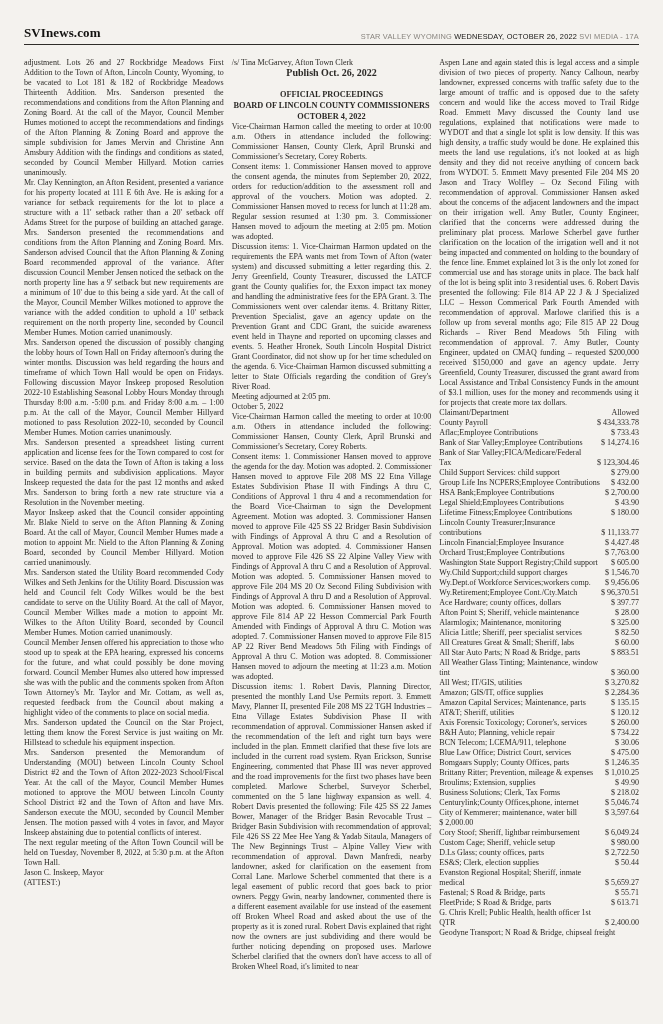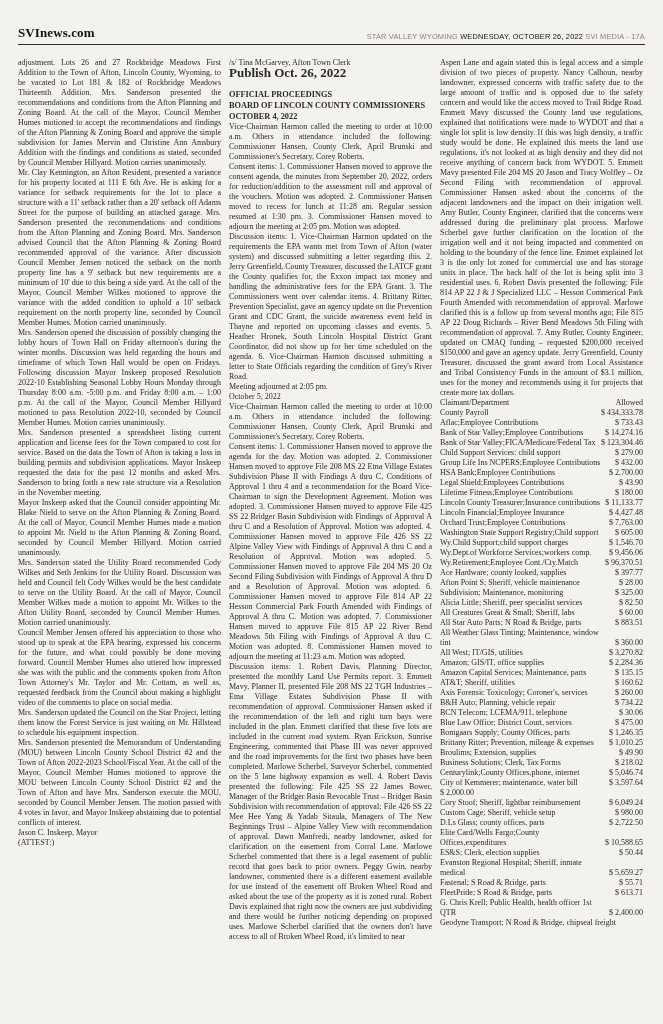--- a/index.html
+++ b/index.html
@@ -1,28 +1,28 @@
 <!DOCTYPE html>
 <html style="--paper: #f4f2ee; --ink: #2c2a27;"><head>
 <meta charset="utf-8">
 <style>
   :root { --paper:#f4f2ee; --ink:#2c2a27; --muted:#87837d; --rule:#2f2d2a; }
   html,body { margin:0; padding:0; }
   body { background:#e8e6e2; font-family:"Liberation Serif","DejaVu Serif",serif; color:var(--ink); }
-  .page { width:663px; height:1024px; background:var(--paper); padding:25px 18px 0; box-sizing:border-box; overflow:hidden; }
+  .page { width:663px; height:1024px; background:var(--paper); padding:25px 24px 0; box-sizing:border-box; overflow:hidden; }
   .masthead { display:flex; justify-content:space-between; align-items:flex-end; }
   .site { font-weight:bold; font-size:13px; letter-spacing:0.1px; color:#131210; }
   .issue { font-family:"Liberation Sans","DejaVu Sans",sans-serif; font-size:7.4px; color:var(--muted); letter-spacing:0.2px; }
   .issue .b { color:#131210; font-weight:normal; }
   .rule { border-bottom:1.7px solid var(--rule); margin-top:3px; margin-bottom:13px; }
   .cols { display:flex; gap:8px; }
   .col { width:203px; font-size:8px; line-height:10px; text-align:justify; }
   .para { margin:0; }
-  .publish { text-align:left; font-weight:bold; font-size:13px; }
-  .headblock { margin-top:11px; text-align:left; font-weight:bold; font-size:8.3px; line-height:11px; }
+  .publish { text-align:center; font-weight:bold; font-size:10px; }
+  .headblock { margin-top:11px; text-align:center; font-weight:bold; font-size:8.3px; line-height:11px; }
   .claims-head { font-weight:normal; }
   .claim { display:flex; justify-content:space-between; align-items:flex-end; text-align:left; }
   .cname { flex:1 1 auto; padding-right:5px; }
   .camt { flex:0 0 auto; white-space:nowrap; }
 </style>
 </head>
 <body>
 
 <div class="page">
 
@@ -40,20 +40,21 @@
 
     <p class="para">adjustment. Lots 26 and 27 Rockbridge Meadows First Addition to the Town of Afton, Lincoln County, Wyoming, to be vacated to Lot 181 &amp; 182 of Rockbridge Meadows Thirteenth Addition.  Mrs. Sanderson presented the recommendations and conditions from the Afton Planning and Zoning Board. At the call of the Mayor, Council Member Humes motioned to accept the recommendations and findings of the Afton Planning &amp; Zoning Board and approve the simple subdivision for James Mervin and Christine Ann Amsbury Addition with the findings and conditions as stated, seconded by Council Member Hillyard. Motion carries unanimously.</p>
         <p class="para">Mr. Clay Kennington, an Afton Resident, presented a variance for his property located at 111 E 6th Ave. He is asking for a variance for setback requirements for the lot to place a structure with a 11' setback rather than a 20' setback off Adams Street for the purpose of building an attached garage. Mrs. Sanderson presented the recommendations and conditions from the Afton Planning and Zoning Board. Mrs. Sanderson advised Council that the Afton Planning &amp; Zoning Board recommended approval of the variance. After discussion Council Member Jensen noticed the setback on the north property line has a 9' setback but new requirements are a minimum of 10' due to this being a side yard. At the call of the Mayor, Council Member Wilkes motioned to approve the variance with the added condition to uphold a 10' setback requirement on the north property line, seconded by Council Member Humes. Motion carried unanimously.</p>
         <p class="para">Mrs. Sanderson opened the discussion of possibly changing the lobby hours of Town Hall on Friday afternoon's during the winter months. Discussion was held regarding the hours and timeframe of which Town Hall would be open on Fridays. Following discussion Mayor Inskeep proposed Resolution 2022-10 Establishing Seasonal Lobby Hours Monday through Thursday 8:00 a.m. -5:00 p.m. and Friday 8:00 a.m. – 1:00 p.m. At the call of the Mayor, Council Member Hillyard motioned to pass Resolution 2022-10, seconded by Council Member Humes. Motion carries unanimously.</p>
         <p class="para">Mrs. Sanderson presented a spreadsheet listing current application and license fees for the Town compared to cost for service. Based on the data the Town of Afton is taking a loss in building permits and subdivision applications. Mayor Inskeep requested the data for the past 12 months and asked Mrs. Sanderson to bring forth a new rate structure via a Resolution in the November meeting.</p>
         <p class="para">Mayor Inskeep asked that the Council consider appointing Mr. Blake Nield to serve on the Afton Planning &amp; Zoning Board.  At the call of Mayor, Council Member Humes made a motion to appoint Mr. Nield to the Afton Planning &amp; Zoning Board, seconded by Council Member Hillyard. Motion carried unanimously.</p>
         <p class="para">Mrs. Sanderson stated the Utility Board recommended Cody Wilkes and Seth Jenkins for the Utility Board. Discussion was held and Council felt Cody Wilkes would be the best candidate to serve on the Utility Board. At the call of Mayor, Council Member Wilkes made a motion to appoint Mr. Wilkes to the Afton Utility Board, seconded by Council Member Humes.  Motion carried unanimously.</p>
         <p class="para">Council Member Jensen offered his appreciation to those who stood up to speak at the EPA hearing, expressed his concerns for the future, and what could possibly be done moving forward. Council Member Humes also uttered how impressed she was with the public and the comments spoken from Afton Town Attorney's Mr. Taylor and Mr. Cottam, as well as, requested feedback from the Council about making a highlight video of the comments to place on social media.</p>
         <p class="para">Mrs. Sanderson updated the Council on the Star Project, letting them know the Forest Service is just waiting on Mr. Hillstead to schedule his equipment inspection.</p>
         <p class="para">Mrs. Sanderson presented the Memorandum of Understanding (MOU) between Lincoln County School District #2 and the Town of Afton 2022-2023 School/Fiscal Year. At the call of the Mayor, Council Member Humes motioned to approve the MOU between Lincoln County School District #2 and the Town of Afton and have Mrs. Sanderson execute the MOU, seconded by Council Member Jensen. The motion passed with 4 votes in favor, and Mayor Inskeep abstaining due to potential conflicts of interest.</p>
+        <p class="para">The next regular meeting of the Afton Town Council will be held on Tuesday, November 8, 2022, at 5:30 p.m. at the Afton Town Hall.</p>
         <p class="para">Jason C. Inskeep, Mayor</p>
         <p class="para">(ATTEST:)</p>
       </section>
 
     <section class="col">
       <p class="para">/s/ Tina McGarvey, Afton Town Clerk</p>
       <p class="para publish">Publish Oct. 26, 2022</p>
       <div class="headblock">
 
       <div>OFFICIAL PROCEEDINGS</div>
@@ -158,31 +159,31 @@
             <span class="cname">Wy.Dept.of Workforce Services;workers comp.</span>
             <span class="camt">$ 9,456.06</span>
           </div>
 
           <div class="claim">
             <span class="cname">Wy.Retirement;Employee Cont./Cty.Match</span>
             <span class="camt">$ 96,370.51</span>
           </div>
 
           <div class="claim">
-            <span class="cname">Ace Hardware; county looked, supplies</span>
+            <span class="cname">Ace Hardware; county offices, dollars</span>
             <span class="camt">$ 397.77</span>
           </div>
 
           <div class="claim">
             <span class="cname">Afton Point S; Sheriff, vehicle maintenance</span>
             <span class="camt">$ 28.00</span>
           </div>
 
           <div class="claim">
-            <span class="cname">Subdivision; Maintenance, monitoring</span>
+            <span class="cname">Alarmlogix; Maintenance, monitoring</span>
             <span class="camt">$ 325.00</span>
           </div>
 
           <div class="claim">
             <span class="cname">Alicia Little; Sheriff, peer specialist services</span>
             <span class="camt">$ 82.50</span>
           </div>
 
           <div class="claim">
             <span class="cname">All Creatures Great &amp; Small; Sheriff, labs</span>
@@ -209,21 +210,21 @@
             <span class="camt">$ 2,284.36</span>
           </div>
 
           <div class="claim">
             <span class="cname">Amazon Capital Services; Maintenance, parts</span>
             <span class="camt">$ 135.15</span>
           </div>
 
           <div class="claim">
             <span class="cname">AT&amp;T; Sheriff, utilities</span>
-            <span class="camt">$ 160.62</span>
+            <span class="camt">$ 120.12</span>
           </div>
 
           <div class="claim">
             <span class="cname">Axis Forensic Toxicology; Coroner's, services</span>
             <span class="camt">$ 260.00</span>
           </div>
 
           <div class="claim">
             <span class="cname">B&amp;H Auto; Planning, vehicle repair</span>
             <span class="camt">$ 734.22</span>
@@ -281,24 +282,20 @@
           <div class="claim">
             <span class="cname">Custom Cage; Sheriff, vehicle setup</span>
             <span class="camt">$ 980.00</span>
           </div>
 
           <div class="claim">
             <span class="cname">D.Ls Glass; county offices, parts</span>
             <span class="camt">$ 2,722.50</span>
           </div>
 
-          <div class="claim">
-            <span class="cname">Elite Card/Wells Fargo;County Offices,expenditures</span>
-            <span class="camt">$ 10,588.65</span>
-          </div>
 
           <div class="claim">
             <span class="cname">ES&amp;S; Clerk, election supplies</span>
             <span class="camt">$ 50.44</span>
           </div>
 
           <div class="claim">
             <span class="cname">Evanston Regional Hospital; Sheriff, inmate medical</span>
             <span class="camt">$ 5,659.27</span>
           </div>

